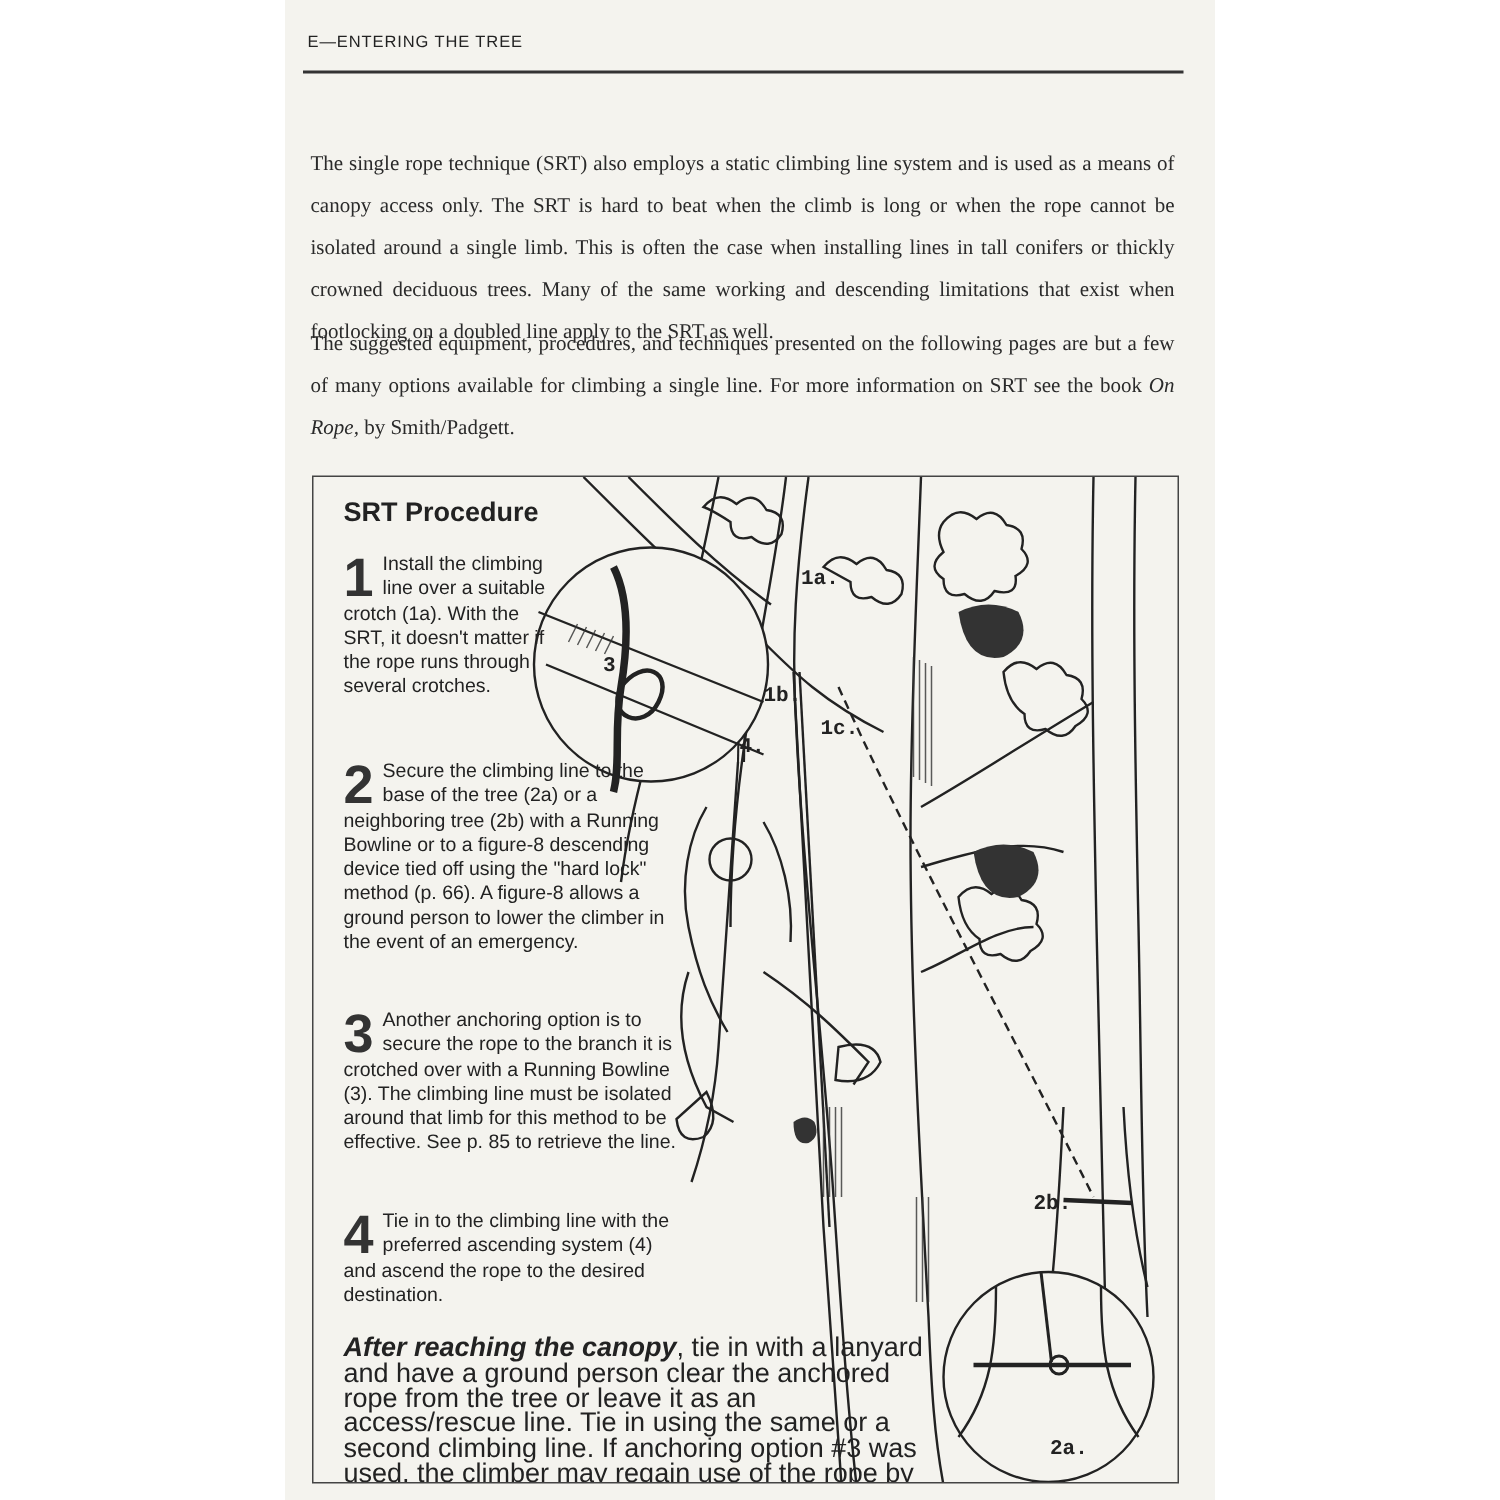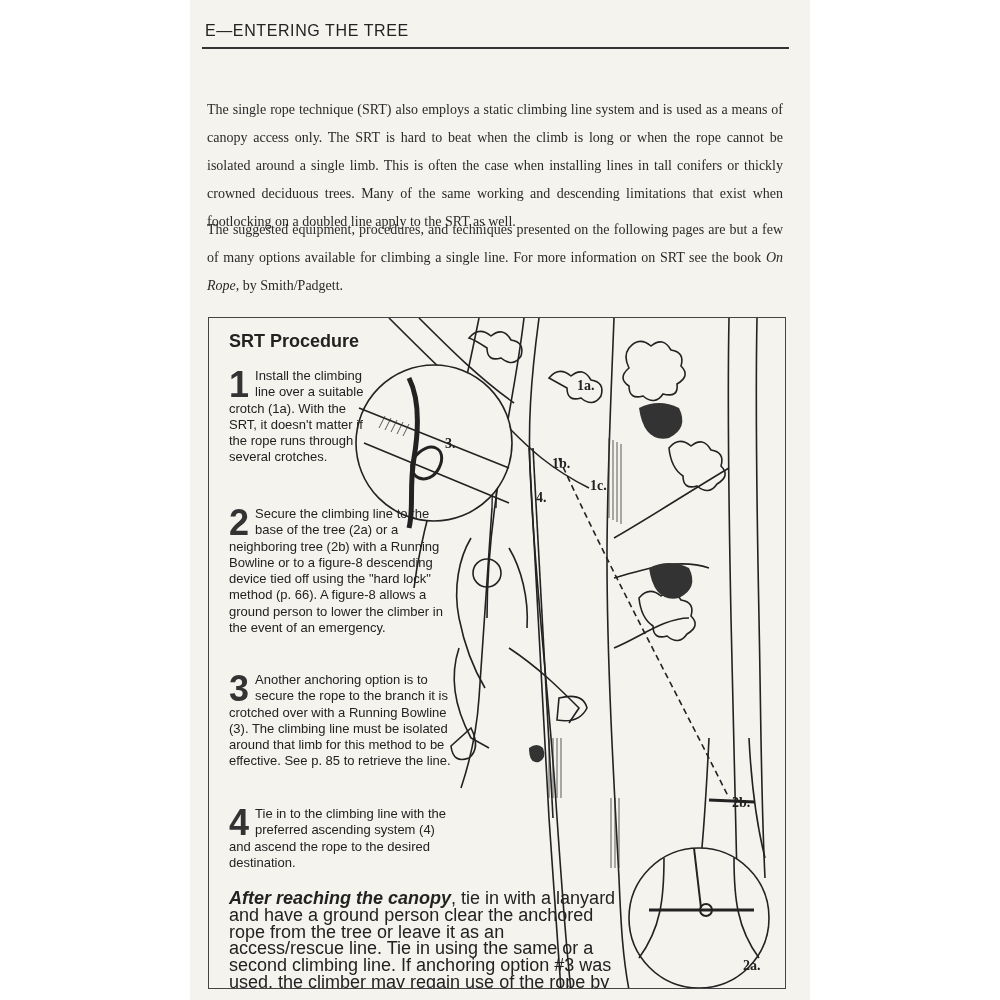--- a/index.html
+++ b/index.html
@@ -5,21 +5,21 @@
   html, body { margin: 0; padding: 0; }
   body {
     width: 1000px; height: 1000px; background: #ffffff; position: relative; overflow: hidden;
   }
   .page {
     position: absolute; left: 190px; top: 0; width: 620px; height: 1000px;
     background: #f4f3ee;
   }
   .running-head {
     position: absolute; left: 15px; top: 22px;
-    font-family: "Liberation Sans", sans-serif; font-size: 16px; letter-spacing: 0.6px; color: #222;
+    font-family: "Liberation Sans", sans-serif; font-size: 11px; letter-spacing: 0.6px; color: #222;
   }
   .head-rule {
     position: absolute; left: 12px; top: 47px; width: 587px; height: 2px; background: #333;
   }
   .section-title {
     position: absolute; left: 17px; top: 74px;
     font-family: "Liberation Sans", sans-serif; font-weight: bold; font-size: 18px; color: #1e1e1e;
   }
   .body-text {
     position: absolute; left: 17px; width: 576px;
@@ -48,22 +48,22 @@
   .s2 { top: 188px; width: 220px; }
   .s3 { top: 354px; width: 222px; }
   .s4 { top: 488px; width: 222px; }
   .after {
     position: absolute; left: 20px; top: 572px; width: 390px;
     font-family: "Liberation Sans", sans-serif; font-size: 18px; line-height: 16.8px; color: #222;
   }
   .after b { font-style: italic; }
   .illus { position: absolute; left: 0; top: 0; }
   .lbl {
-    position: absolute; font-family: Liberation Serif, serif; font-weight: bold;
-    font-size: 14px; color: #222; padding-left: 43px;
+    position: absolute; font-family: Liberation Mono, monospace; font-weight: bold;
+    font-size: 14px; color: #222;
   }
 </style>
 </head>
 <body>
 
 <div class="page">
   <div class="running-head">E—ENTERING THE TREE</div>
   <div class="head-rule"></div>
 
   <div class="body-text p1">The single rope technique (SRT) also employs a static climbing line system and is used as a means of canopy access only. The SRT is hard to beat when the climb is long or when the rope cannot be isolated around a single limb. This is often the case when installing lines in tall conifers or thickly crowned deciduous trees. Many of the same working and descending limitations that exist when footlocking on a doubled line apply to the SRT as well.</div>

